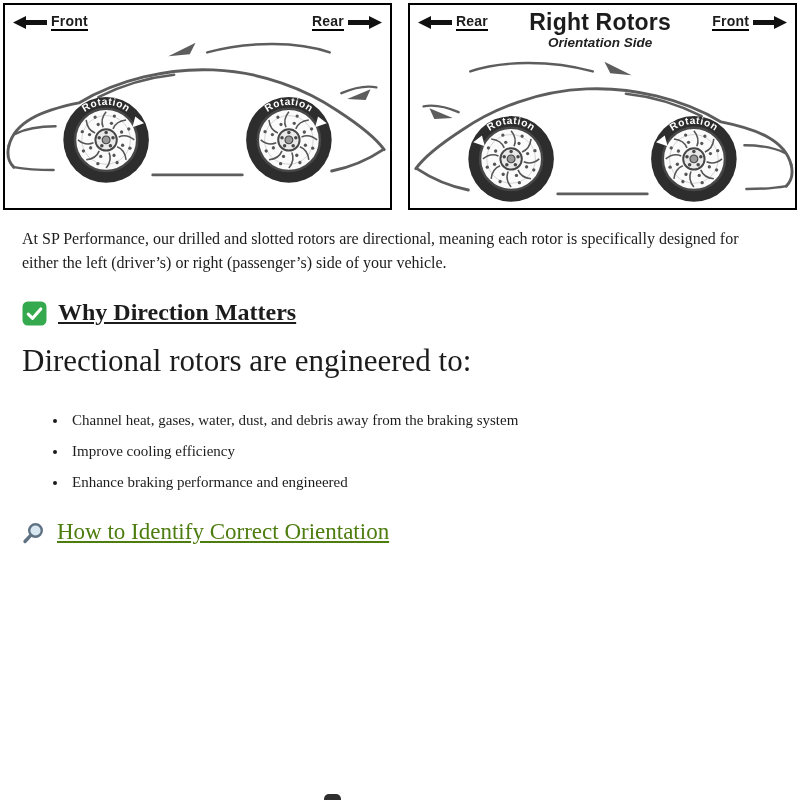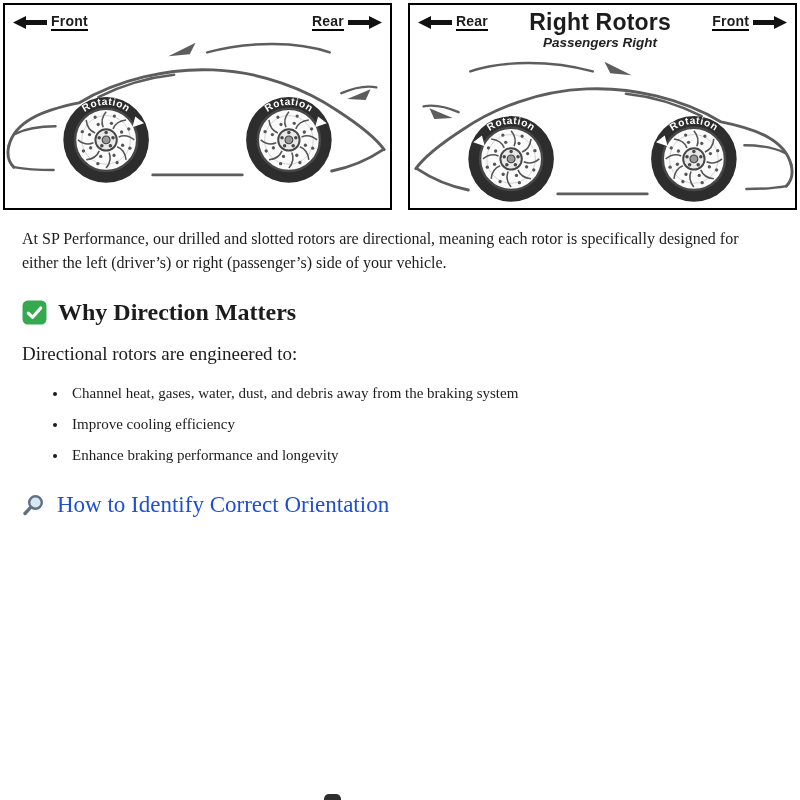--- a/index.html
+++ b/index.html
@@ -21,26 +21,26 @@
   .panel-title-wrap { text-align:center; margin-top:-1px; }
   .panel-title { font-size:23px; font-weight:bold; line-height:1.05; letter-spacing:0.2px; }
   .panel-subtitle { font-size:13.5px; font-weight:bold; font-style:italic; color:#222; margin-top:1px; }
   .car-svg { display:block; width:100%; height:auto; }
   .rot-text { font-family:"Liberation Sans", sans-serif; font-size:10.5px; font-weight:bold; fill:#ffffff; letter-spacing:0.6px; }
 
   
   .content { padding:17px 22px 0 22px; }
   .intro { font-size:16px; line-height:1.5; margin:0 0 18px 0; max-width:764px; }
   .sec-heading {
-    display:flex; align-items:center; gap:11px;
-    font-size:24px; font-weight:bold; margin:24px 0 17px 0;
+    display:flex; align-items:flex-end; gap:11px;
+    font-size:24px; font-weight:bold; margin:24px 0 17px 0;text-decoration:underline;
   }
-  .sec-heading.regular { font-weight:normal; font-size:23px; color:#1d4ed8; margin:26px 0 20px 0; }
+  .sec-heading.regular { font-weight:normal; font-size:23px; color:#4d7c0f; margin:26px 0 20px 0; }
   .sec-heading svg { flex:0 0 auto; display:block; }
-  .lead { font-size:19px; margin:0 0 17px 0; }
+  .lead { font-size:31px; margin:0 0 30px 0; }
   ul.blist { margin:0 0 18px 0; padding-left:46px; font-size:15px; line-height:1.48; max-width:740px; }
   ul.blist li { margin-bottom:9px; padding-left:4px; }
   .cutoff-mark {
     position:absolute; left:324px; bottom:0; width:17px; height:6px;
     background:#2e2e2e; border-radius:5px 5px 0 0;
   }
 </style>
 </head>
 <body>
 
@@ -125,21 +125,21 @@
   <div class="panel">
     <div class="panel-header">
       <div class="edge">
         <svg width="34" height="13" viewBox="0 0 34 13">
           <polygon points="0,6.5 13,0 13,4 34,4 34,9 13,9 13,13" fill="#111"></polygon>
         </svg>
         <span class="edge-label">Rear</span>
       </div>
       <div class="panel-title-wrap">
         <div class="panel-title">Right Rotors</div>
-        <div class="panel-subtitle">Passengers Right</div>
+        <div class="panel-subtitle">Orientation Side</div>
       </div>
       <div class="edge">
         <span class="edge-label">Front</span>
         <svg width="34" height="13" viewBox="0 0 34 13">
           <polygon points="34,6.5 21,0 21,4 0,4 0,9 21,9 21,13" fill="#111"></polygon>
         </svg>
       </div>
     </div>
 
     <svg class="car-svg" viewBox="0 0 396 162">
@@ -162,21 +162,21 @@
       <path d="M6 12.6 L10.2 16.6 L18 7.6" fill="none" stroke="#ffffff" stroke-width="3" stroke-linecap="round" stroke-linejoin="round"></path>
     </svg>
     <span>Why Direction Matters</span>
   </div>
 
   <p class="lead">Directional rotors are engineered to:</p>
 
   <ul class="blist">
     <li>Channel heat, gases, water, dust, and debris away from the braking system</li>
     <li>Improve cooling efficiency</li>
-    <li>Enhance braking performance and longevity</li>
+    <li>Enhance braking performance and engineered</li>
   </ul>
 
   <div class="sec-heading regular">
     <svg width="24" height="24" viewBox="0 0 24 24">
       <circle cx="13.5" cy="9.5" r="6.3" fill="#d9e7f1" stroke="#5e7284" stroke-width="2.4"></circle>
       <line x1="8.7" y1="14.3" x2="3" y2="20.5" stroke="#5e7284" stroke-width="3.4" stroke-linecap="round"></line>
     </svg>
     <span>How to Identify Correct Orientation</span>
   </div>
 

